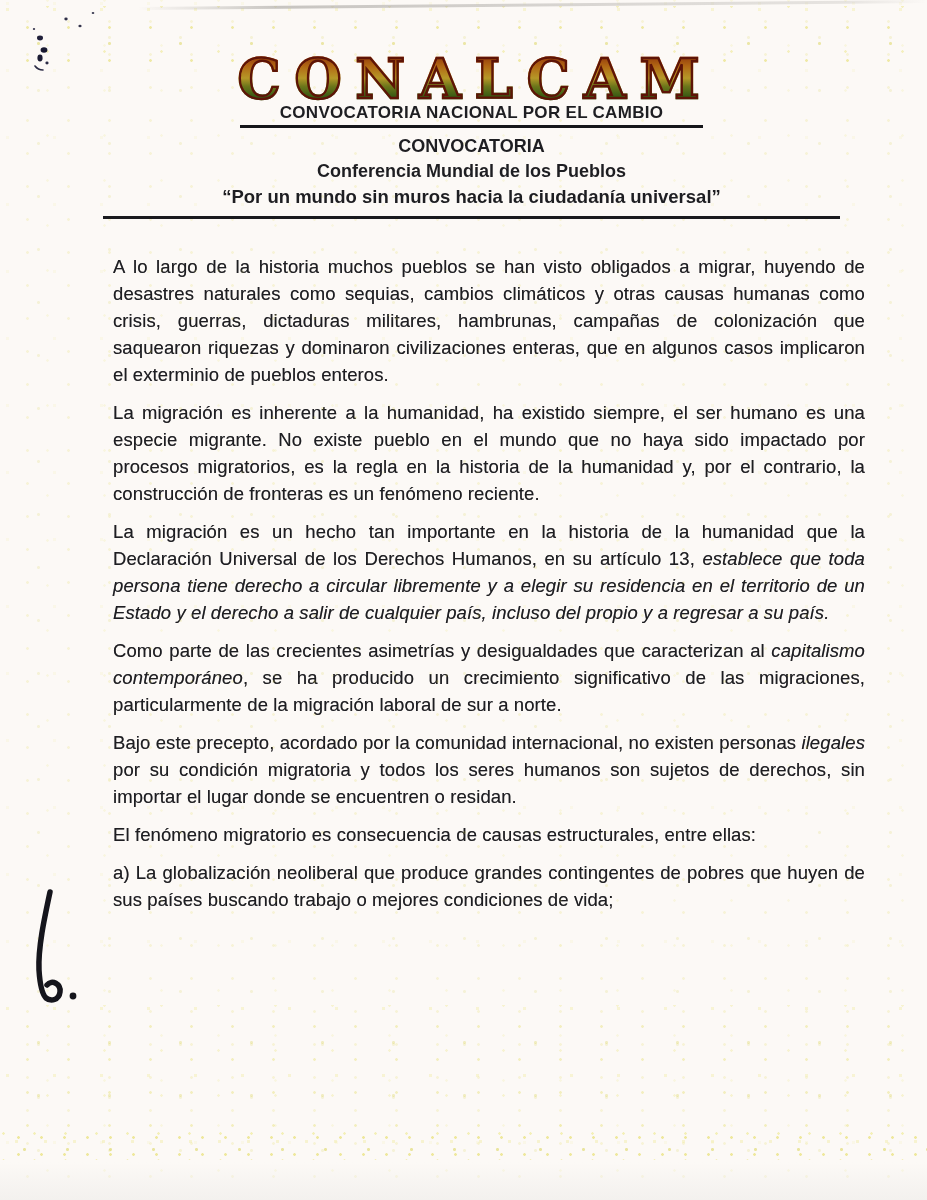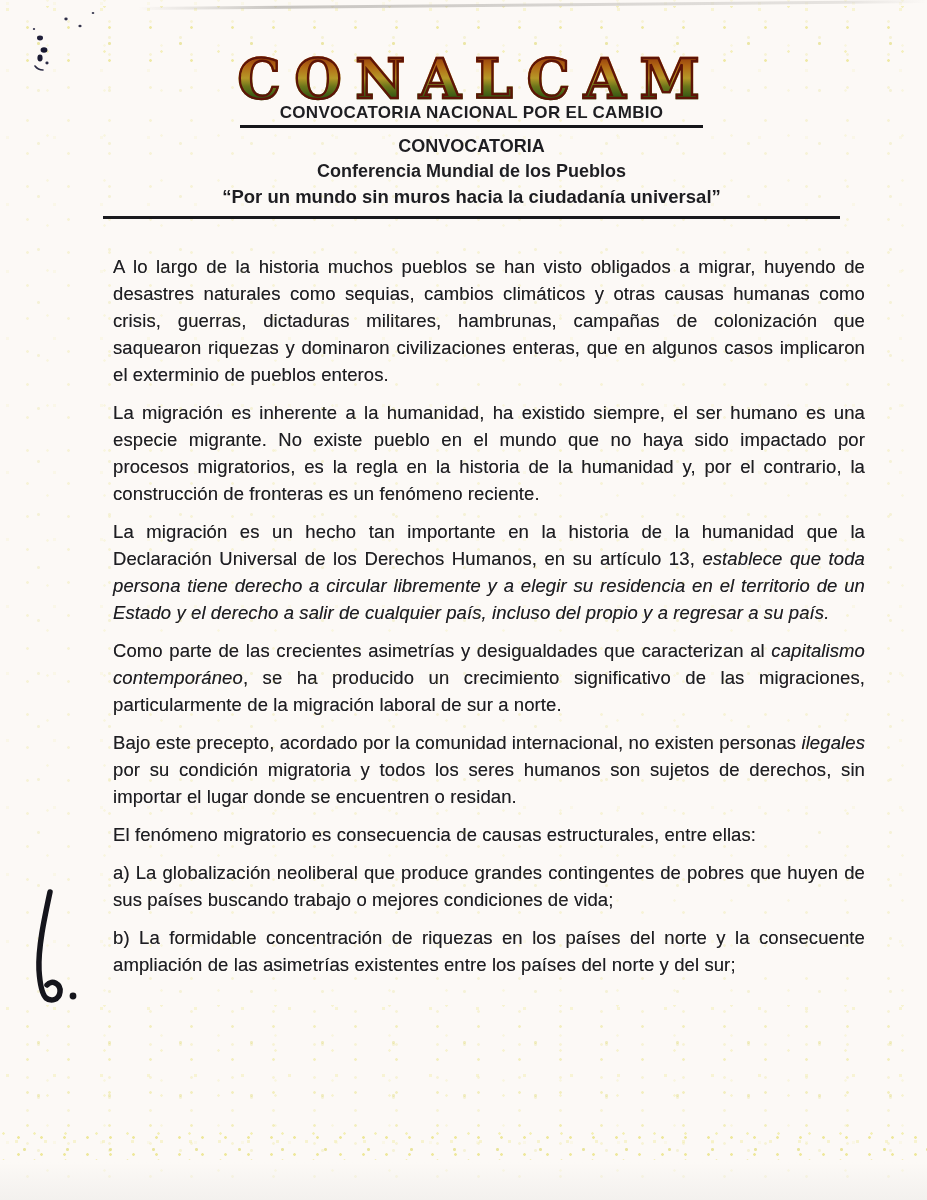--- a/index.html
+++ b/index.html
@@ -174,16 +174,15 @@
   </div>
 
   <div class="doc-body">
       <p><span>A lo largo de la historia muchos pueblos se han visto obligados a migrar, huyendo de desastres naturales como sequias, cambios climáticos y otras causas humanas como crisis, guerras, dictaduras militares, hambrunas, campañas de colonización que saquearon riquezas y dominaron civilizaciones enteras, que en algunos casos implicaron el exterminio de pueblos enteros.</span></p>
       <p><span>La migración es inherente a la humanidad, ha existido siempre, el ser humano es una especie migrante. No existe pueblo en el mundo que no haya sido impactado por procesos migratorios, es la regla en la historia de la humanidad y, por el contrario, la construcción de fronteras es un fenómeno reciente.</span></p>
       <p><span>La migración es un hecho tan importante en la historia de la humanidad que la Declaración Universal de los Derechos Humanos, en su artículo 13, </span><span class="ital">establece que toda persona tiene derecho a circular libremente y a elegir su residencia en el territorio de un Estado y el derecho a salir de cualquier país, incluso del propio y a regresar a su país.</span></p>
       <p><span>Como parte de las crecientes asimetrías y desigualdades que caracterizan al </span><span class="ital">capitalismo contemporáneo</span><span>, se ha producido un crecimiento significativo de las migraciones, particularmente de la migración laboral de sur a norte.</span></p>
       <p><span>Bajo este precepto, acordado por la comunidad internacional, no existen personas </span><span class="ital">ilegales</span><span> por su condición migratoria y todos los seres humanos son sujetos de derechos, sin importar el lugar donde se encuentren o residan.</span></p>
       <p><span>El fenómeno migratorio es consecuencia de causas estructurales, entre ellas:</span></p>
       <p><span>a) La globalización neoliberal que produce grandes contingentes de pobres que huyen de sus países buscando trabajo o mejores condiciones de vida;</span></p>
-      <p><span>b)  La formidable concentración de riquezas en los países del norte y la consecuente ampliación de las asimetrías existentes entre los países del norte y del sur;</span></p>
     </div>
 
 </div>
 
 </body></html>

